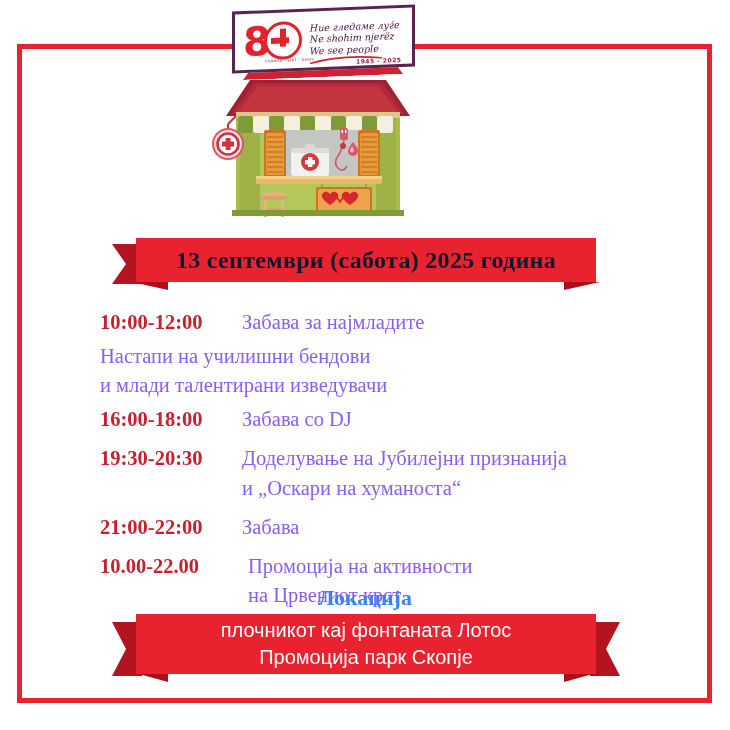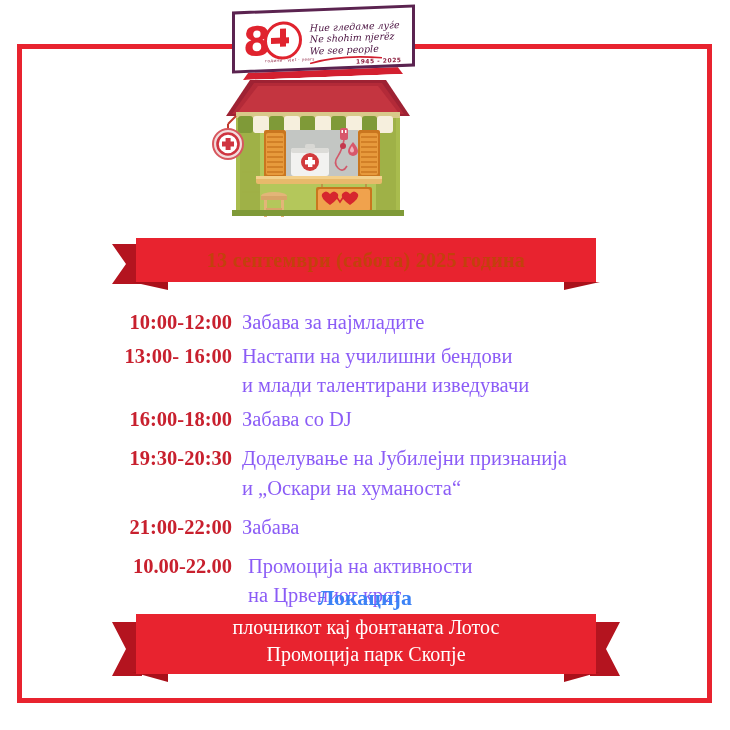--- a/index.html
+++ b/index.html
@@ -141,42 +141,42 @@
     position: absolute;
     left: 112px; top: 238px;
     width: 508px; height: 52px;
     z-index: 3;
   }
   #date-ribbon-text {
     position: absolute;
     left: 0; top: 0;
     width: 100%; height: 44px;
     display: flex; align-items: center; justify-content: center;
-    color: #c2410c;
-    font-size: 20px;
+    color: #0f172a;
+    font-size: 24px;
     font-weight: bold;
     font-family: "Liberation Serif", serif;
     letter-spacing: 0.3px;
     z-index: 2;
   }
 
   
   #schedule {
     position: absolute;
     left: 100px; top: 308px;
     width: 560px;
   }
   .sched-row {
     display: flex;
     align-items: flex-start;
     margin-bottom: 5px;
   }
   .sched-time {
     flex: 0 0 132px;
-    text-align: right;
+    text-align: left;
     color: #C8202E;
     font-weight: bold;
     font-size: 20.5px;
     font-family: "Liberation Serif", serif;
     padding-right: 10px;
     line-height: 1.42;
     white-space: nowrap;
   }
   .sched-desc {
     flex: 1;
@@ -204,24 +204,24 @@
     position: absolute;
     left: 112px; top: 614px;
     width: 508px; height: 68px;
     z-index: 3;
   }
   #location-ribbon-text {
     position: absolute;
     left: 0; top: 0;
     width: 100%; height: 60px;
     display: flex; flex-direction: column;
-    align-items: center; 
+    align-items: center; justify-content: center;
     color: #ffffff;
     font-size: 20px;
-    font-family: Liberation Serif, serif;
+    font-family: Liberation Sans, sans-serif;
     line-height: 1.35;
     z-index: 2;
   }
 </style>
 </head>
 <body>
 
 <div id="poster-frame"></div>
 
 <div id="logo-sign-base"></div>
@@ -379,21 +379,20 @@
 <div id="schedule">
 
   <div class="sched-row">
     <div class="sched-time">10:00-12:00</div>
     <div class="sched-desc">
       <span>Забава за најмладите</span>
     </div>
   </div>
 
   <div class="sched-row">
-    <div class="sched-time">13:00- 16:00</div>
     <div class="sched-desc">
       <span>Настапи на училишни бендови</span>
       <span class="line2">и млади талентирани изведувачи</span>
     </div>
   </div>
 
   <div class="sched-row">
     <div class="sched-time">16:00-18:00</div>
     <div class="sched-desc">
       <span>Забава со DJ</span>

